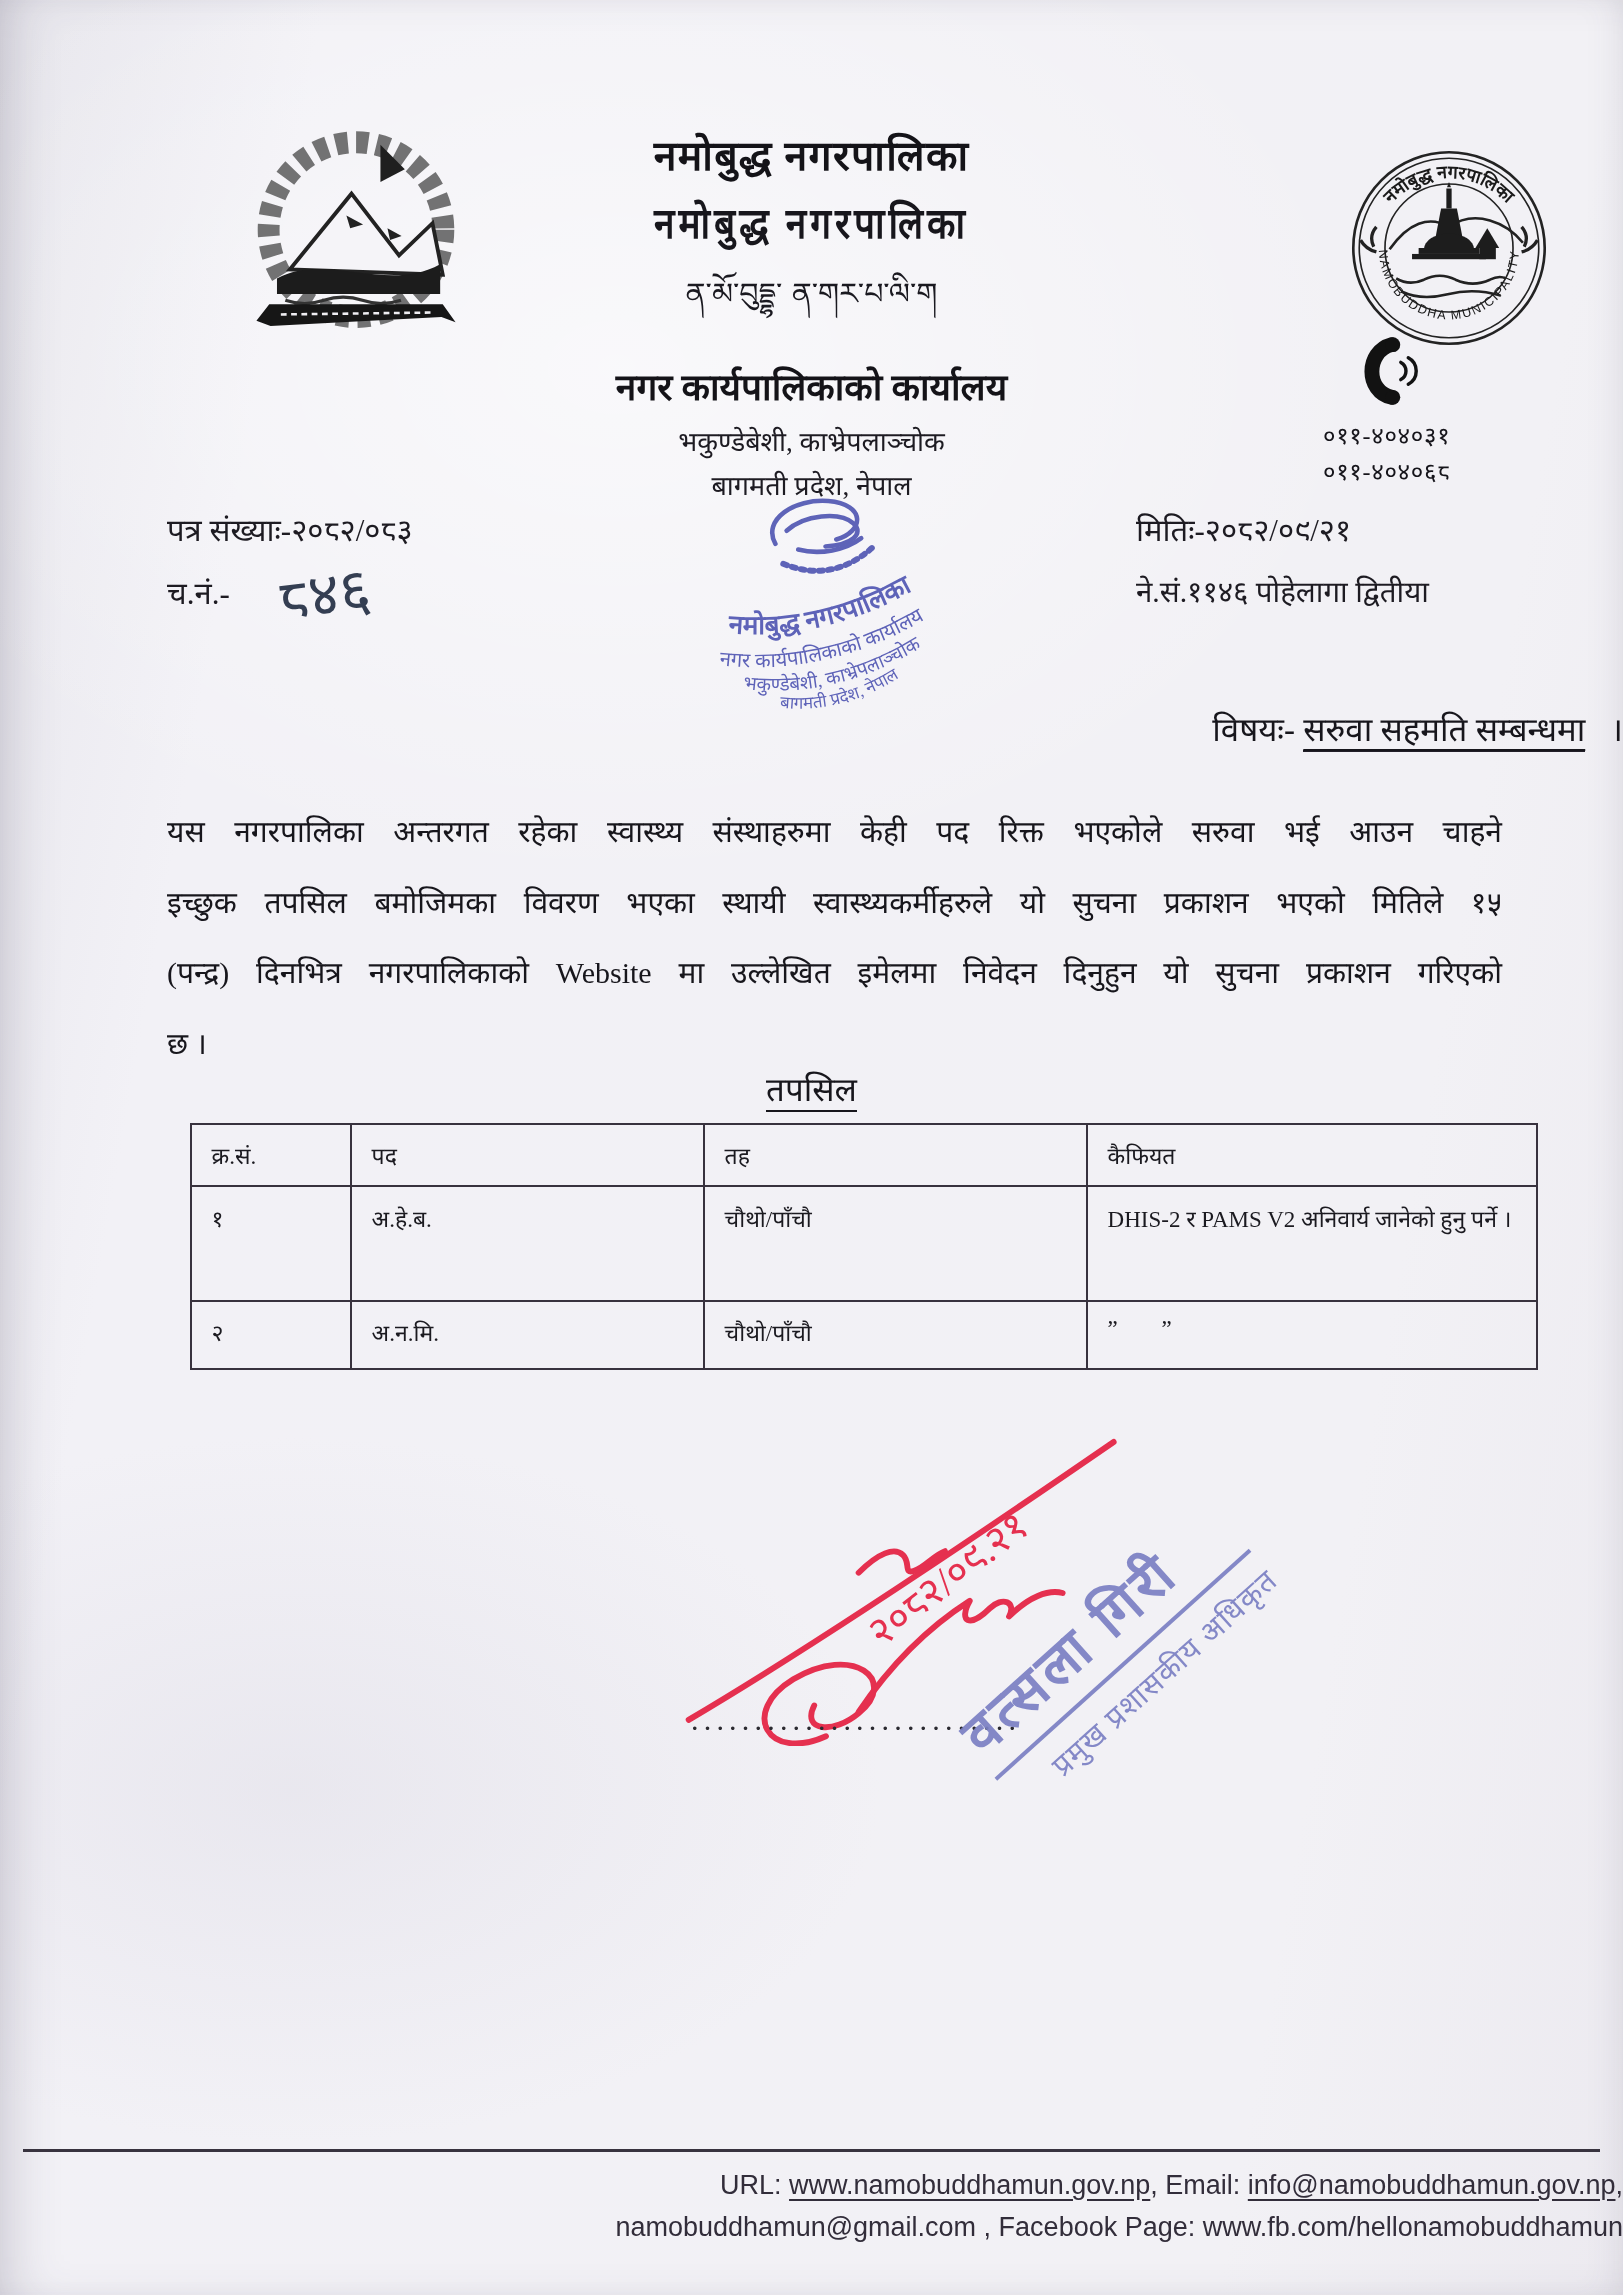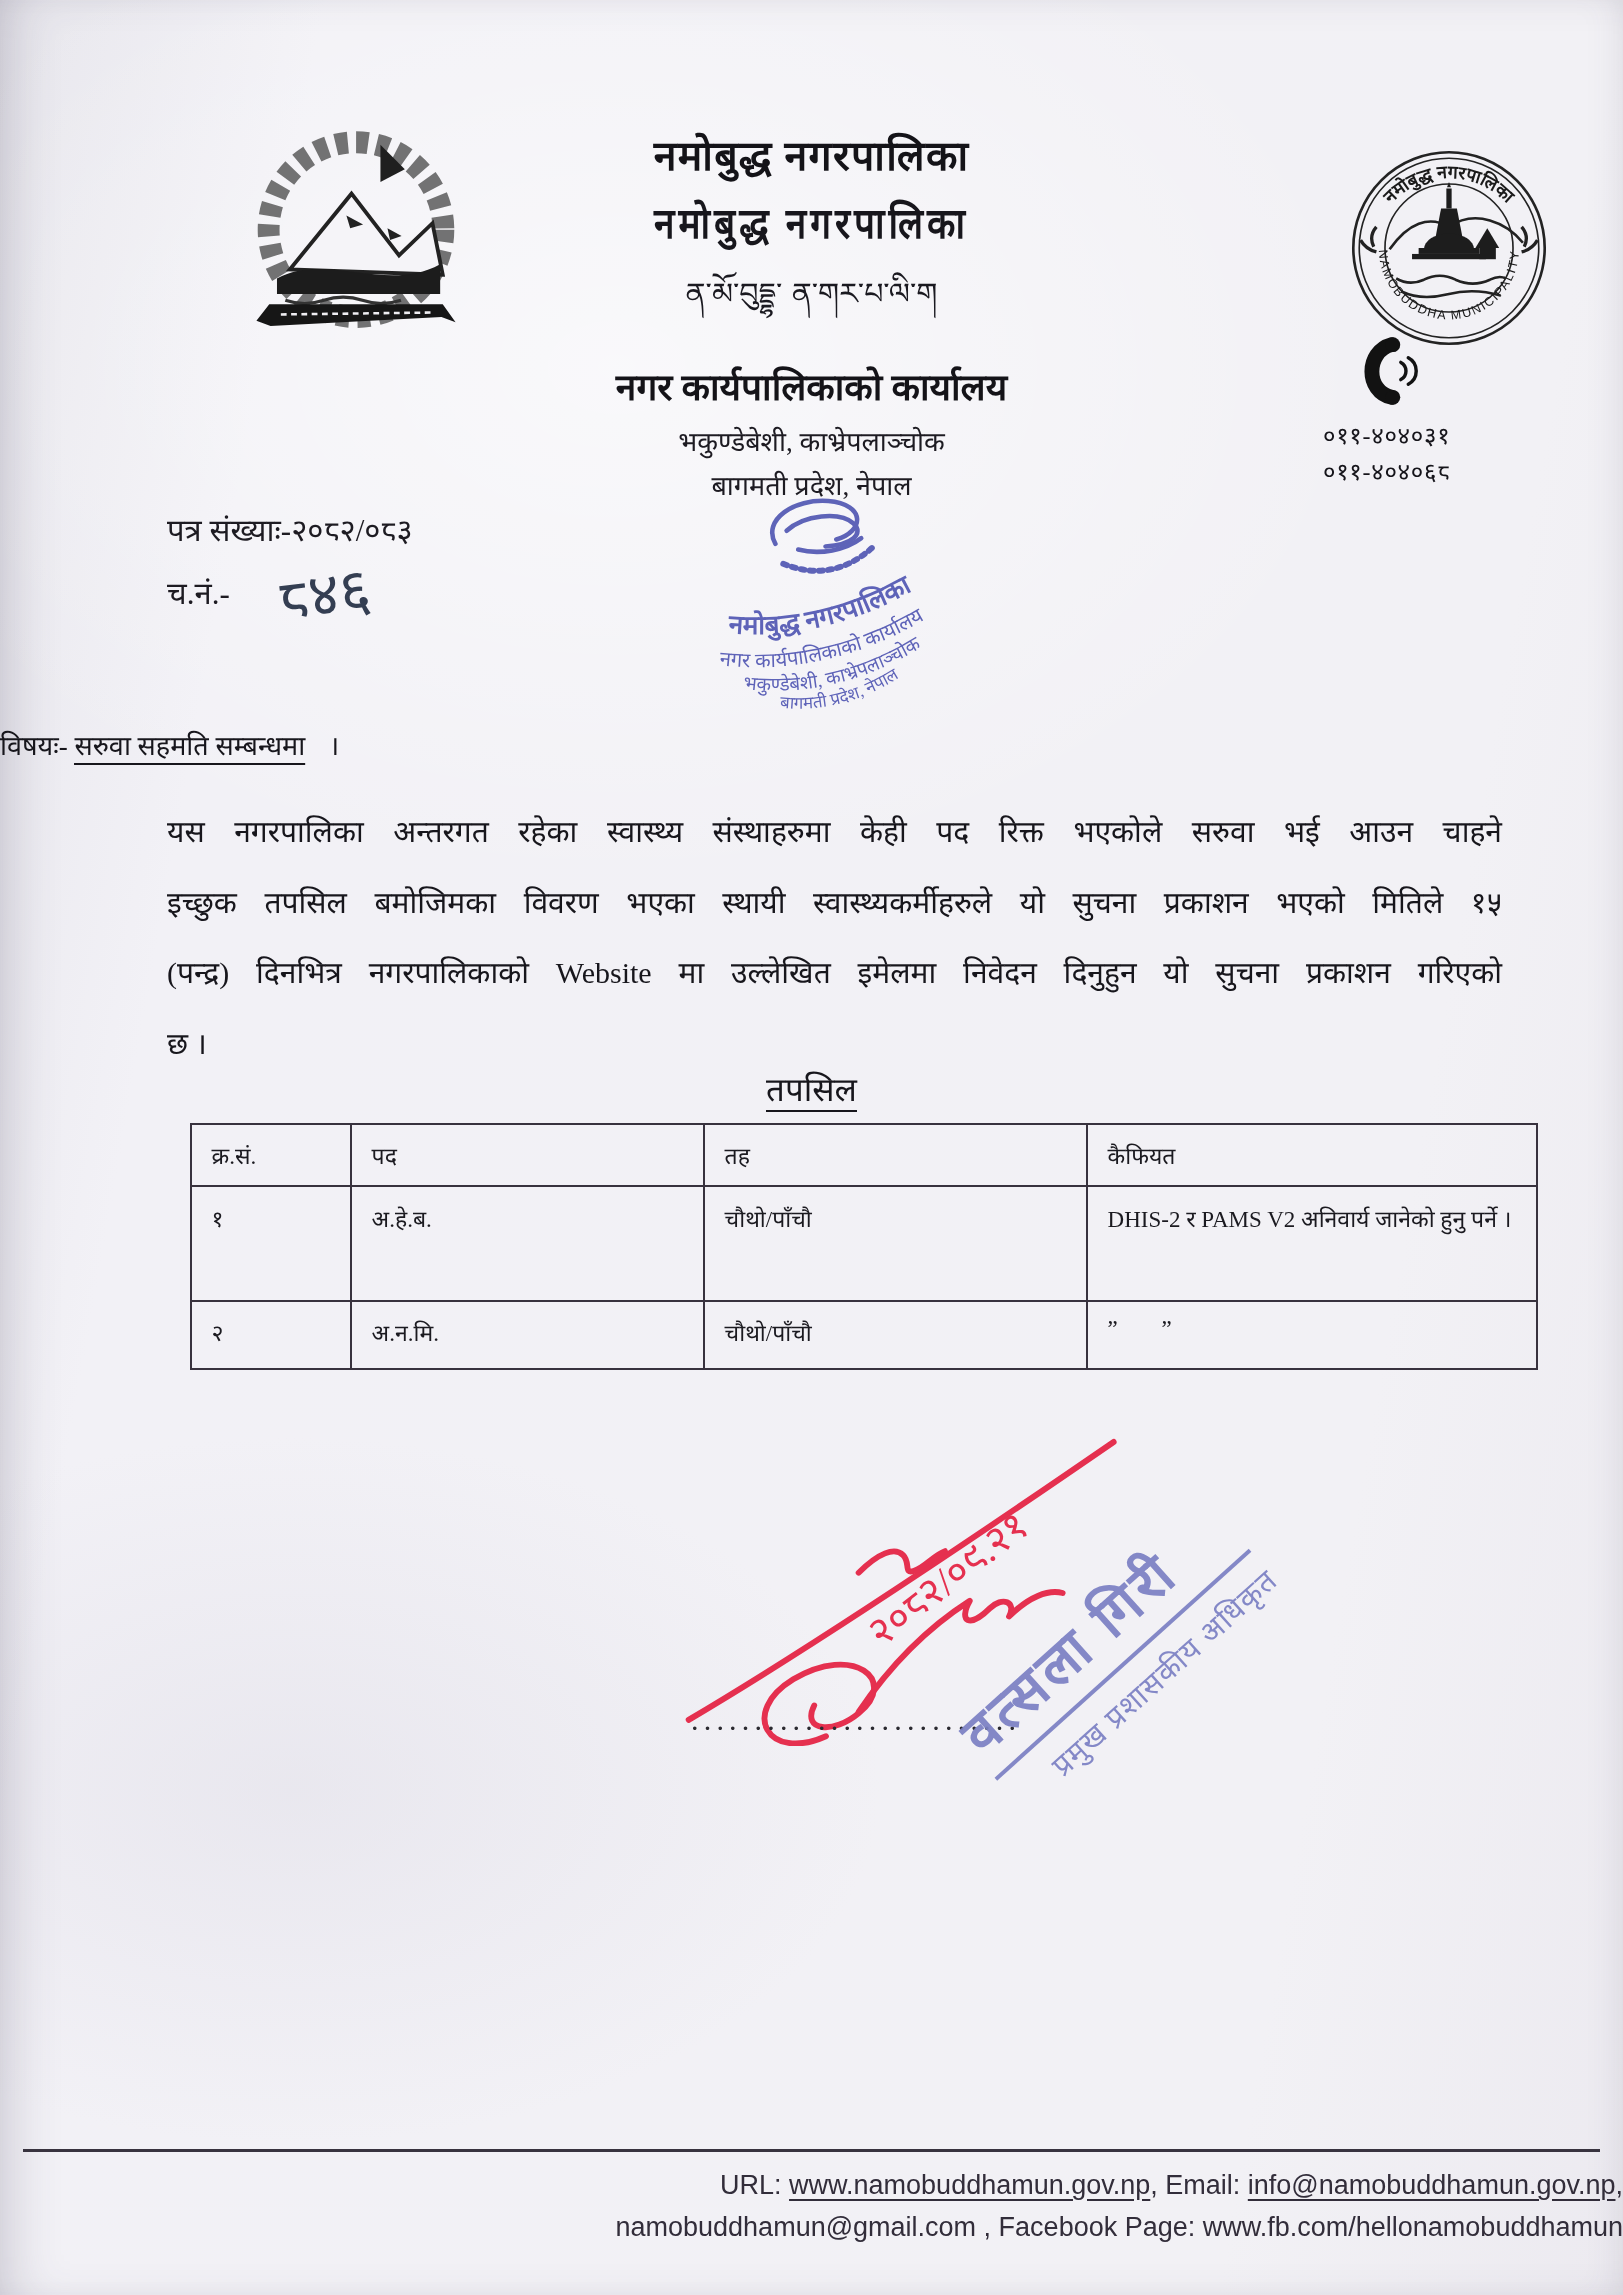--- a/index.html
+++ b/index.html
@@ -26,21 +26,21 @@
   .phone-nums{font-size:24px;line-height:1.5;color:#15141a;letter-spacing:0.7px;}
   
   .meta-left{left:167px;top:508px;font-size:31px;}
   .meta-left .l2{margin-top:21px;display:flex;align-items:flex-start;}
   .handwritten{font-size:60px;margin-left:47px;margin-top:-19.6px;transform:rotate(-7deg);color:#343e52;}
   .meta-right{left:1136px;top:508px;font-size:31px;}
   .meta-right .l2{margin-top:19.6px;font-size:29.5px;}
   
   .round-stamp{left:638px;top:478px;transform:rotate(-9deg);opacity:.88;}
   
-  .subject{left:0;top:706px;width:100%;text-align:left;font-size:27px;color:#17161c;margin-top:20px;}
+  .subject{left:0;top:706px;width:100%;text-align:right;font-size:33px;color:#17161c;}
   .subject .us{text-decoration:underline;text-decoration-thickness:2px;text-underline-offset:7.9px;border-bottom:2px solid #221f28;padding-bottom:2px;}
   .subject .danda{margin-left:17px;}
   
   .body-block{left:167px;top:812px;width:1335px;font-size:30px;color:#17161c;}
   .body-line{line-height:1.32;margin-bottom:31px;}
   .jline{text-align:justify;text-align-last:justify;}
   
   .sched-head{left:0;top:1066px;width:100%;text-align:center;font-size:33px;color:#17161c;}
   .sched-head span{text-decoration:underline;text-decoration-thickness:2px;text-underline-offset:8.5px;border-bottom:2px solid #221f28;padding-bottom:2px;}
   table.sched{left:190px;top:1123px;position:absolute;border-collapse:collapse;table-layout:fixed;width:1347px;background:transparent;}
@@ -129,20 +129,24 @@
   </div>
 
   <div class="abs meta-left">
     <div>पत्र संख्याः-२०८२/०८३</div>
     <div class="l2">
       <span>च.नं.-</span>
       <span class="handwritten">८४६</span>
     </div>
   </div>
 
+  <div class="abs meta-right">
+    <div>मितिः-२०८२/०९/२१</div>
+    <div class="l2">ने.सं.११४६ पोहेलागा द्वितीया</div>
+  </div>
 
   <svg class="abs round-stamp" width="353" height="249" viewBox="0 0 540 380">
     <g stroke="#4a50b0" fill="none" stroke-width="7" stroke-linecap="round">
       <path d="M225,92 C210,52 265,28 315,40 C372,54 362,95 318,100"></path>
       <path d="M245,75 C275,55 330,58 348,80 C362,98 340,112 300,108"></path>
       <path d="M258,106 C290,120 330,118 356,104"></path>
       <path d="M232,124 q70,42 140,-4" stroke-dasharray="6 8" stroke-width="9"></path>
     </g>
     <defs>
       <path id="arc1" d="M52,188 Q270,282 498,160"></path>

